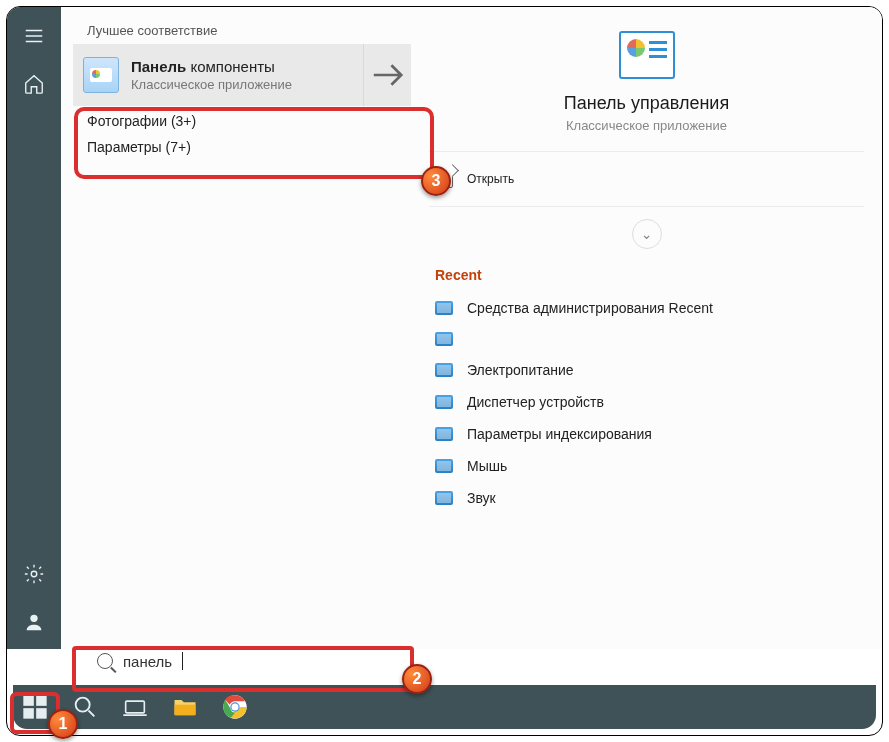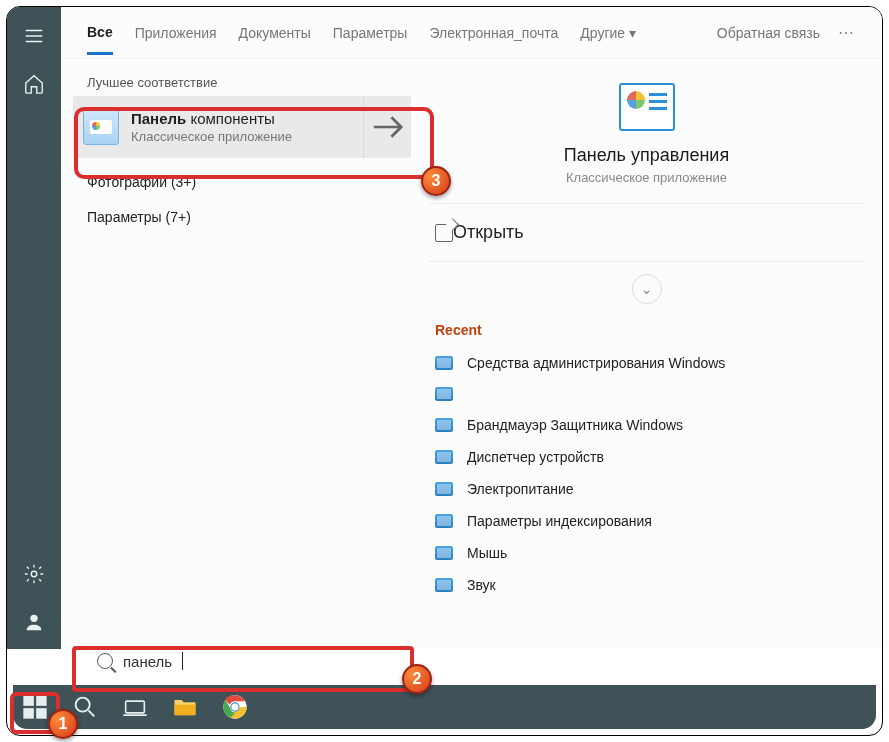--- a/index.html
+++ b/index.html
@@ -27,31 +27,31 @@
   .result-item.selected { background: #e9e9e9; }
   .result-icon { width: 36px; height: 36px; background: linear-gradient(#cfe6fb,#a8d4f5); border: 1px solid #7bb3e0; border-radius: 3px; display: flex; align-items: center; justify-content: center; margin-right: 12px; }
   .result-icon .inner { width: 22px; height: 14px; background: #fff; border-radius: 2px; position: relative; }
   .result-icon .inner::before { content:""; position:absolute; left:2px; top:2px; width:8px; height:8px; border-radius:50%; background:conic-gradient(#f3c031 0 25%, #7bc96f 25% 50%, #5aa0e0 50% 75%, #e06b5a 75% 100%); }
   .result-text .t1 { font-size: 15px; color: #222; }
   .result-text .t2 { font-size: 13px; color: #777; margin-top: 2px; }
   .result-arrow { position: absolute; right: 0; top: 0; bottom: 0; width: 48px; border-left: 1px solid #d9d9d9; display: flex; align-items: center; justify-content: center; color: #666; }
   .hl { border: 4px solid #db2e2e; border-radius: 10px; position: absolute; pointer-events: none; }
   .hl-result { left: 74px; top: 107px; width: 360px; height: 72px; }
 
-  .sub { font-size: 14px; color: #222; padding: 16px 14px 3px 14px; cursor: pointer; }
+  .sub { font-size: 14px; color: #222; padding: 7px 14px 3px 14px; cursor: pointer; }
 
   .detail { flex: 1; padding: 24px 18px 10px 18px; overflow: hidden; }
   .detail-hero { display: flex; flex-direction: column; align-items: center; padding-bottom: 18px; border-bottom: 1px solid #ececec; }
   .hero-icon { width: 56px; height: 48px; background: #fff; border: 2px solid #2f8fd6; border-radius: 3px; position: relative; margin-bottom: 14px; }
   .hero-icon::before { content:""; position:absolute; left:6px; top:6px; width:18px; height:18px; border-radius:50%; background:conic-gradient(#f3c031 0 25%, #7bc96f 25% 50%, #5aa0e0 50% 75%, #e06b5a 75% 100%); }
   .hero-icon::after { content:""; position:absolute; right:6px; top:8px; width:18px; height:3px; background:#2f8fd6; box-shadow: 0 7px 0 #2f8fd6, 0 14px 0 #2f8fd6; }
   .hero-title { font-size: 18px; color: #1b1b1b; }
   .hero-sub { font-size: 13px; color: #888; margin-top: 4px; }
 
-  .action { display: flex; align-items: center; gap: 0; padding: 18px 6px; border-bottom: 1px solid #ececec; font-size: 18px; color: #222; }
+  .action { display: flex; align-items: center; gap: 14px; padding: 18px 6px; border-bottom: 1px solid #ececec; font-size: 12px; color: #222; }
   .action .a-ic { width: 18px; height: 18px; border: 1.5px solid #666; border-radius: 2px; position: relative; }
   .action .a-ic::after { content:""; position:absolute; right:-5px; top:-5px; width:8px; height:8px; border-top:1.5px solid #666; border-right:1.5px solid #666; transform: rotate(45deg); background:#fff; }
 
   .chev { width: 30px; height: 30px; border: 1px solid #ddd; border-radius: 50%; margin: 12px auto; display: flex; align-items: center; justify-content: center; color: #888; font-size: 14px; }
 
   .recent-label { font-size: 14px; font-weight: 600; color: #c2410c; padding: 6px 6px 10px; }
   .recent-list { display: flex; flex-direction: column; gap: 2px; }
   .recent-item { display: flex; align-items: center; gap: 14px; padding: 7px 6px; font-size: 14px; color: #222; cursor: pointer; }
   .mini { width: 18px; height: 14px; background: linear-gradient(#4aa3e6,#2a7fc2); border-radius: 2px; position: relative; flex-shrink: 0; }
   .mini::after { content:""; position:absolute; inset:2px; background:#fff; opacity:.4; }
@@ -99,35 +99,20 @@
       </div>
       <div class="rail-icon rail-bottom">
         <svg viewBox="0 0 24 24">
             <circle cx="12" cy="8" r="4" fill="currentColor"></circle>
             <path d="M4 21c0-4 4-6 8-6s8 2 8 6" fill="currentColor"></path>
           </svg>
       </div>
     </div>
 
     <div class="search-panel">
-      <div class="tabs">
-        <span class="tab active">Все</span>
-        <span class="tab">Приложения</span>
-        <span class="tab">Документы</span>
-        <span class="tab">Параметры</span>
-        <span class="tab">Электронная_почта</span>
-        <span class="tab more">
-            <span>Другие</span> 
-            <span>▾</span>
-          </span>
-        <span class="right">
-          <span class="tab">Обратная связь</span>
-          <span class="dots">⋯</span>
-        </span>
-      </div>
 
       <div class="body">
         <div class="results">
           <div class="section-label">Лучшее соответствие</div>
           <div class="result-item selected">
             <div class="result-icon">
                 <div class="inner"></div>
               </div>
             <div class="result-text">
               <div class="t1"><b>Панель</b><span> компоненты</span></div>
@@ -151,36 +136,32 @@
           </div>
           <div class="action">
             <span class="a-ic"></span>
             <span>Открыть</span>
           </div>
           <div class="chev">⌄</div>
           <div class="recent-label">Recent</div>
           <div class="recent-list">
             <div class="recent-item">
                 <span class="mini"></span>
-                <span>Средства администрирования Windows</span>
-              </div>
-            <div class="recent-item">
-                <span class="mini"></span>
-              </div>
-            <div class="recent-item">
-                <span class="mini"></span>
-                <span>Брандмауэр Защитника Windows</span>
+                <span>Средства администрирования Recent</span>
+              </div>
+            <div class="recent-item">
+                <span class="mini"></span>
+              </div>
+            <div class="recent-item">
+                <span class="mini"></span>
+                <span>Электропитание</span>
               </div>
             <div class="recent-item">
                 <span class="mini"></span>
                 <span>Диспетчер устройств</span>
-              </div>
-            <div class="recent-item">
-                <span class="mini"></span>
-                <span>Электропитание</span>
               </div>
             <div class="recent-item">
                 <span class="mini"></span>
                 <span>Параметры индексирования</span>
               </div>
             <div class="recent-item">
                 <span class="mini"></span>
                 <span>Мышь</span>
               </div>
             <div class="recent-item">

